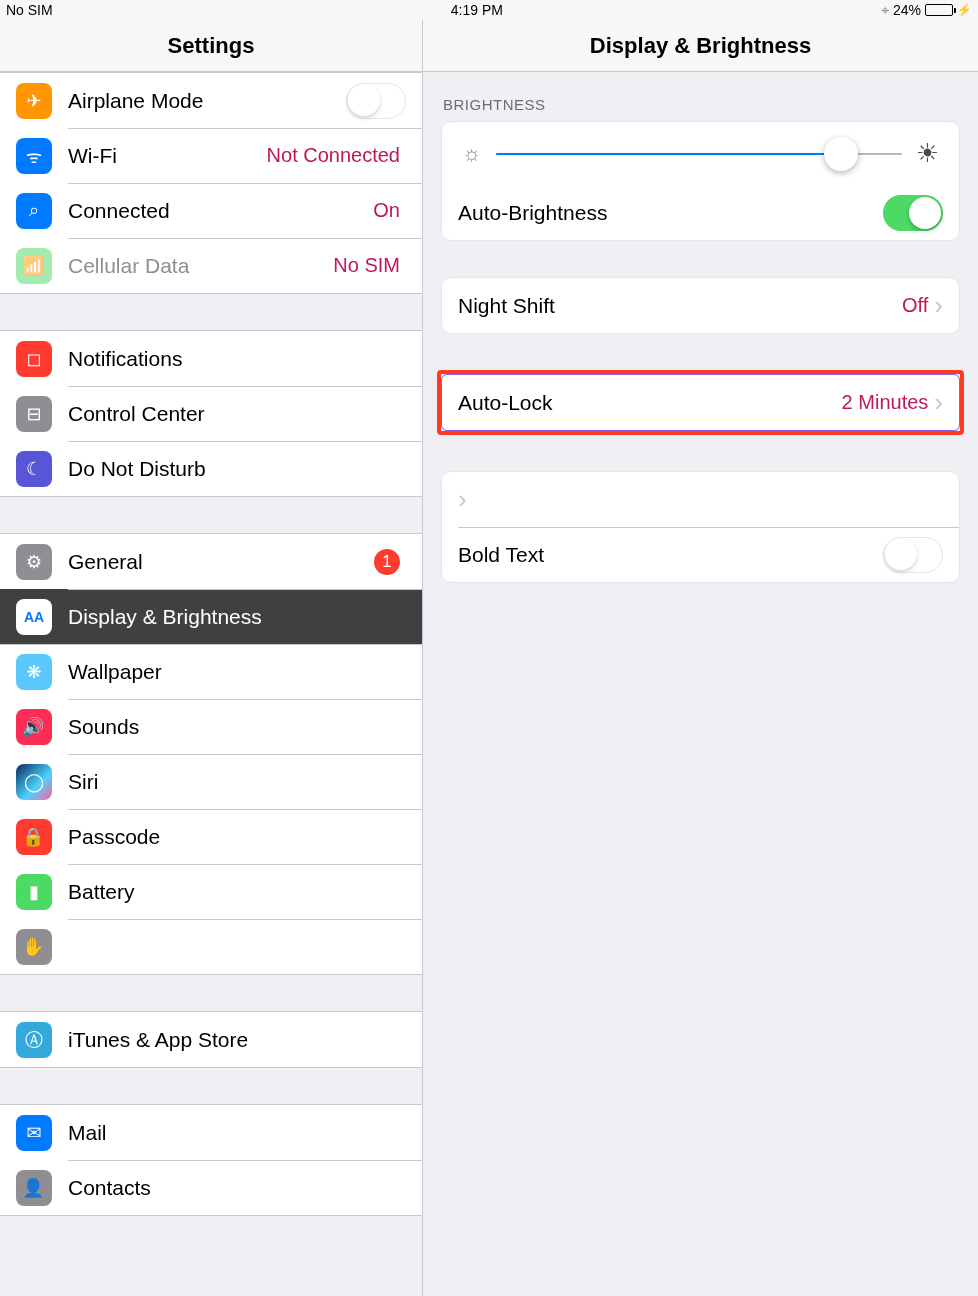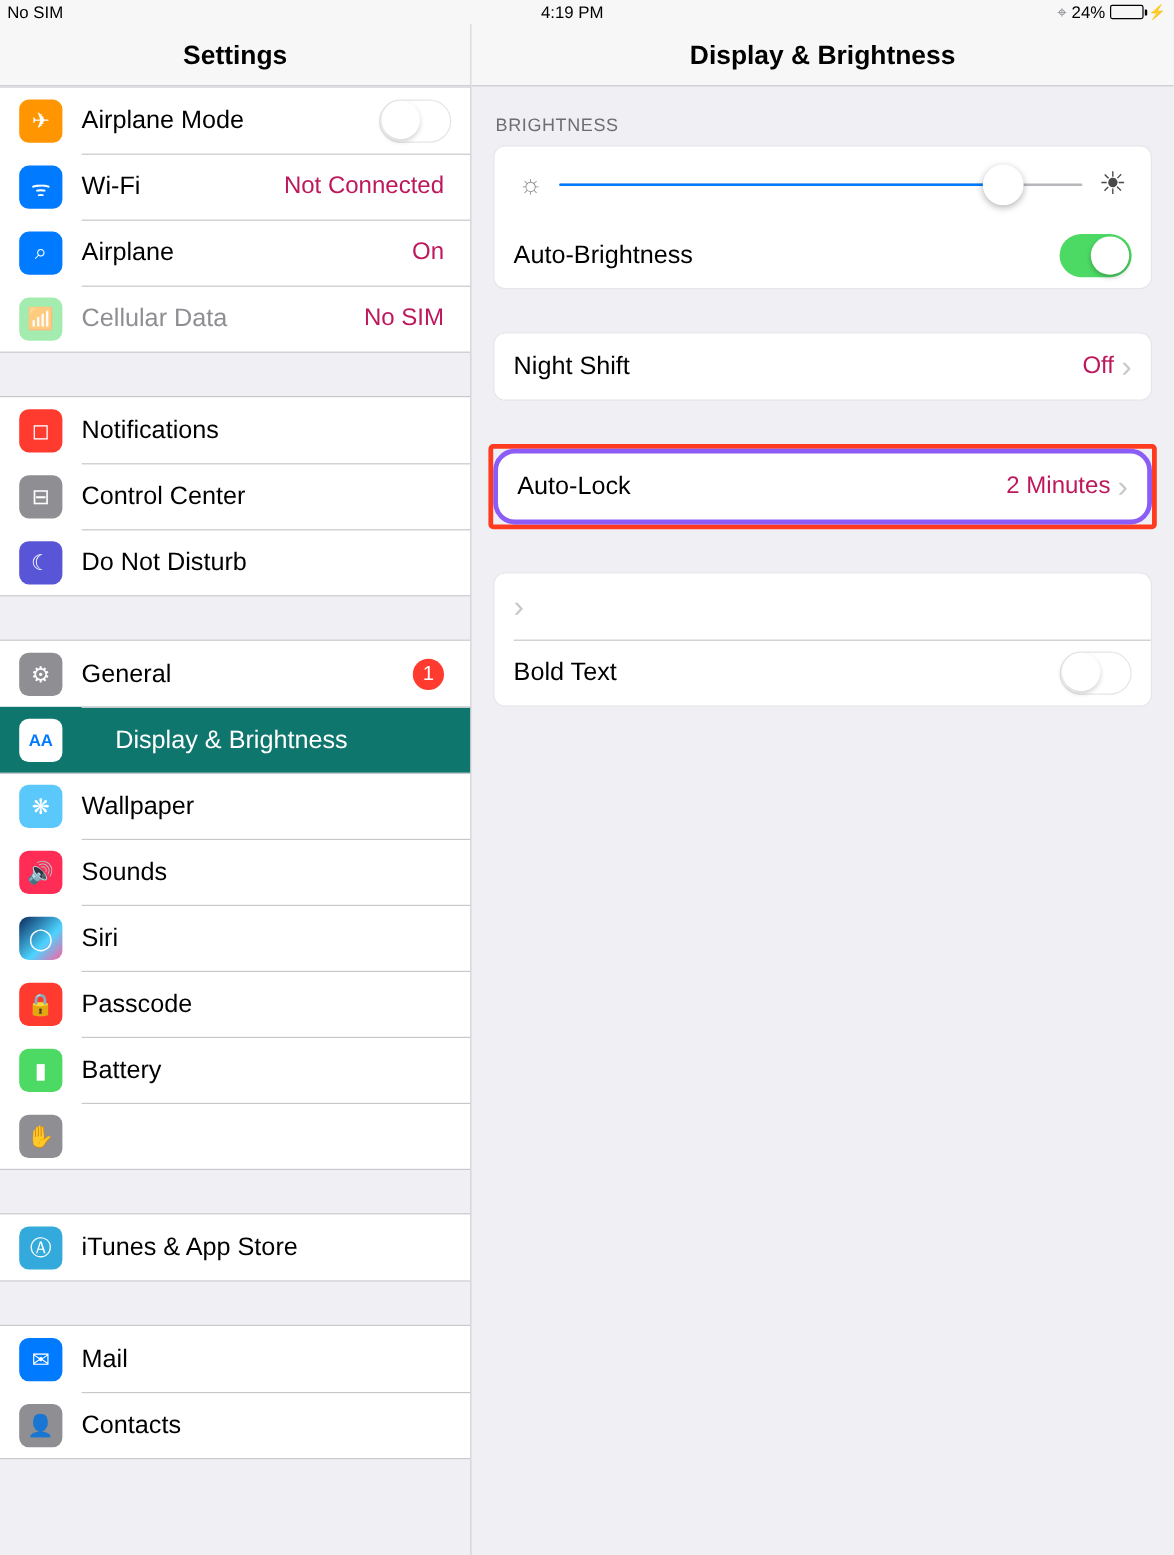--- a/index.html
+++ b/index.html
@@ -30,21 +30,21 @@
   }
   .battery-shell::after {
     content: ""; position: absolute; right: -4px; top: 3px;
     width: 2px; height: 5px; background: #000; border-radius: 0 1px 1px 0;
   }
   .battery-fill { height: 100%; background: #4cd964; width: 26%; border-radius: 1px 0 0 1px; }
   .bolt { font-size: 12px; }
 
   .container { display: flex; height: calc(100% - 20px); }
   .sidebar {
-    width: 393px;
+    width: 423px;
     border-right: 1px solid #c8c7cc;
     background: #efeff4;
     overflow: hidden;
     display: flex; flex-direction: column;
   }
   .main {
     flex: 1;
     background: #efeff4;
     display: flex; flex-direction: column;
   }
@@ -84,21 +84,21 @@
   }
   .row .label { flex: 1; font-size: 21px; }
   .row .value { color: #be185d; font-size: 20px; margin-right: 6px; }
   .chevron { color: #c7c7cc; font-size: 26px; font-weight: 300; }
   .badge {
     background: #ff3b30; color: #fff; border-radius: 14px;
     min-width: 26px; height: 26px; padding: 0 6px;
     display: inline-flex; align-items: center; justify-content: center;
     font-size: 17px; margin-right: 6px;
   }
-  .row.selected { background: #0f766e; color: #fff; gap: 28px; }
+  .row.selected { background: #404040; color: #fff; }
   .row.selected .label { color: #fff; }
   .row.selected .icon { background: #fff !important; color: #007aff; }
   .row.selected + .row::before { left: 0; }
   .row.disabled .icon { opacity: 0.5; }
   .row.disabled .label { color: #8e8e93; }
 
   .switch {
     width: 60px; height: 36px; border-radius: 18px; position: relative;
     background: #e5e5ea; transition: background .15s;
   }
@@ -130,21 +130,21 @@
   }
   .sun { color: #8e8e93; font-size: 22px; }
   .sun.big { font-size: 26px; color: #4a4a4a; }
 
   .highlight {
     margin: 0 14px;
     border: 4px solid #ff3b1f;
     border-radius: 4px;
     padding: 0;
   }
-  .highlight .group { margin: 0; border-radius: 18px; border: 4px solid #8b5cf6; }
+  .highlight .group { margin: 0; border-radius: 6px; border: 1px solid #8b5cf6; }
 
   
   .bg-orange{background:#ff9500}.bg-blue{background:#007aff}.bg-green{background:#4cd964}
   .bg-red{background:#ff3b30}.bg-crimson{background:#ff2d55}.bg-gray{background:#8e8e93}
   .bg-purple{background:#5856d6}.bg-teal{background:#5ac8fa}
   .bg-lightblue{background:#34aadc}
   .bg-siri{background:linear-gradient(135deg,#0b2a5c,#4cd3ff 60%,#ff5fa2)}
 </style>
 </head>
 <body>
@@ -172,21 +172,21 @@
               <div class="knob"></div>
             </div>
           </div>
           <div class="row">
             <span class="icon bg-blue">ᯤ</span>
             <span class="label">Wi-Fi</span>
             <span class="value">Not Connected</span>
           </div>
           <div class="row">
             <span class="icon bg-blue">⌕</span>
-            <span class="label">Airplane</span>
+            <span class="label">Connected</span>
             <span class="value">On</span>
           </div>
           <div class="row disabled">
             <span class="icon bg-green">📶</span>
             <span class="label">Cellular Data</span>
             <span class="value">No SIM</span>
           </div>
         </div>
         <div style="height: 36px;"></div>
         <div class="group">

